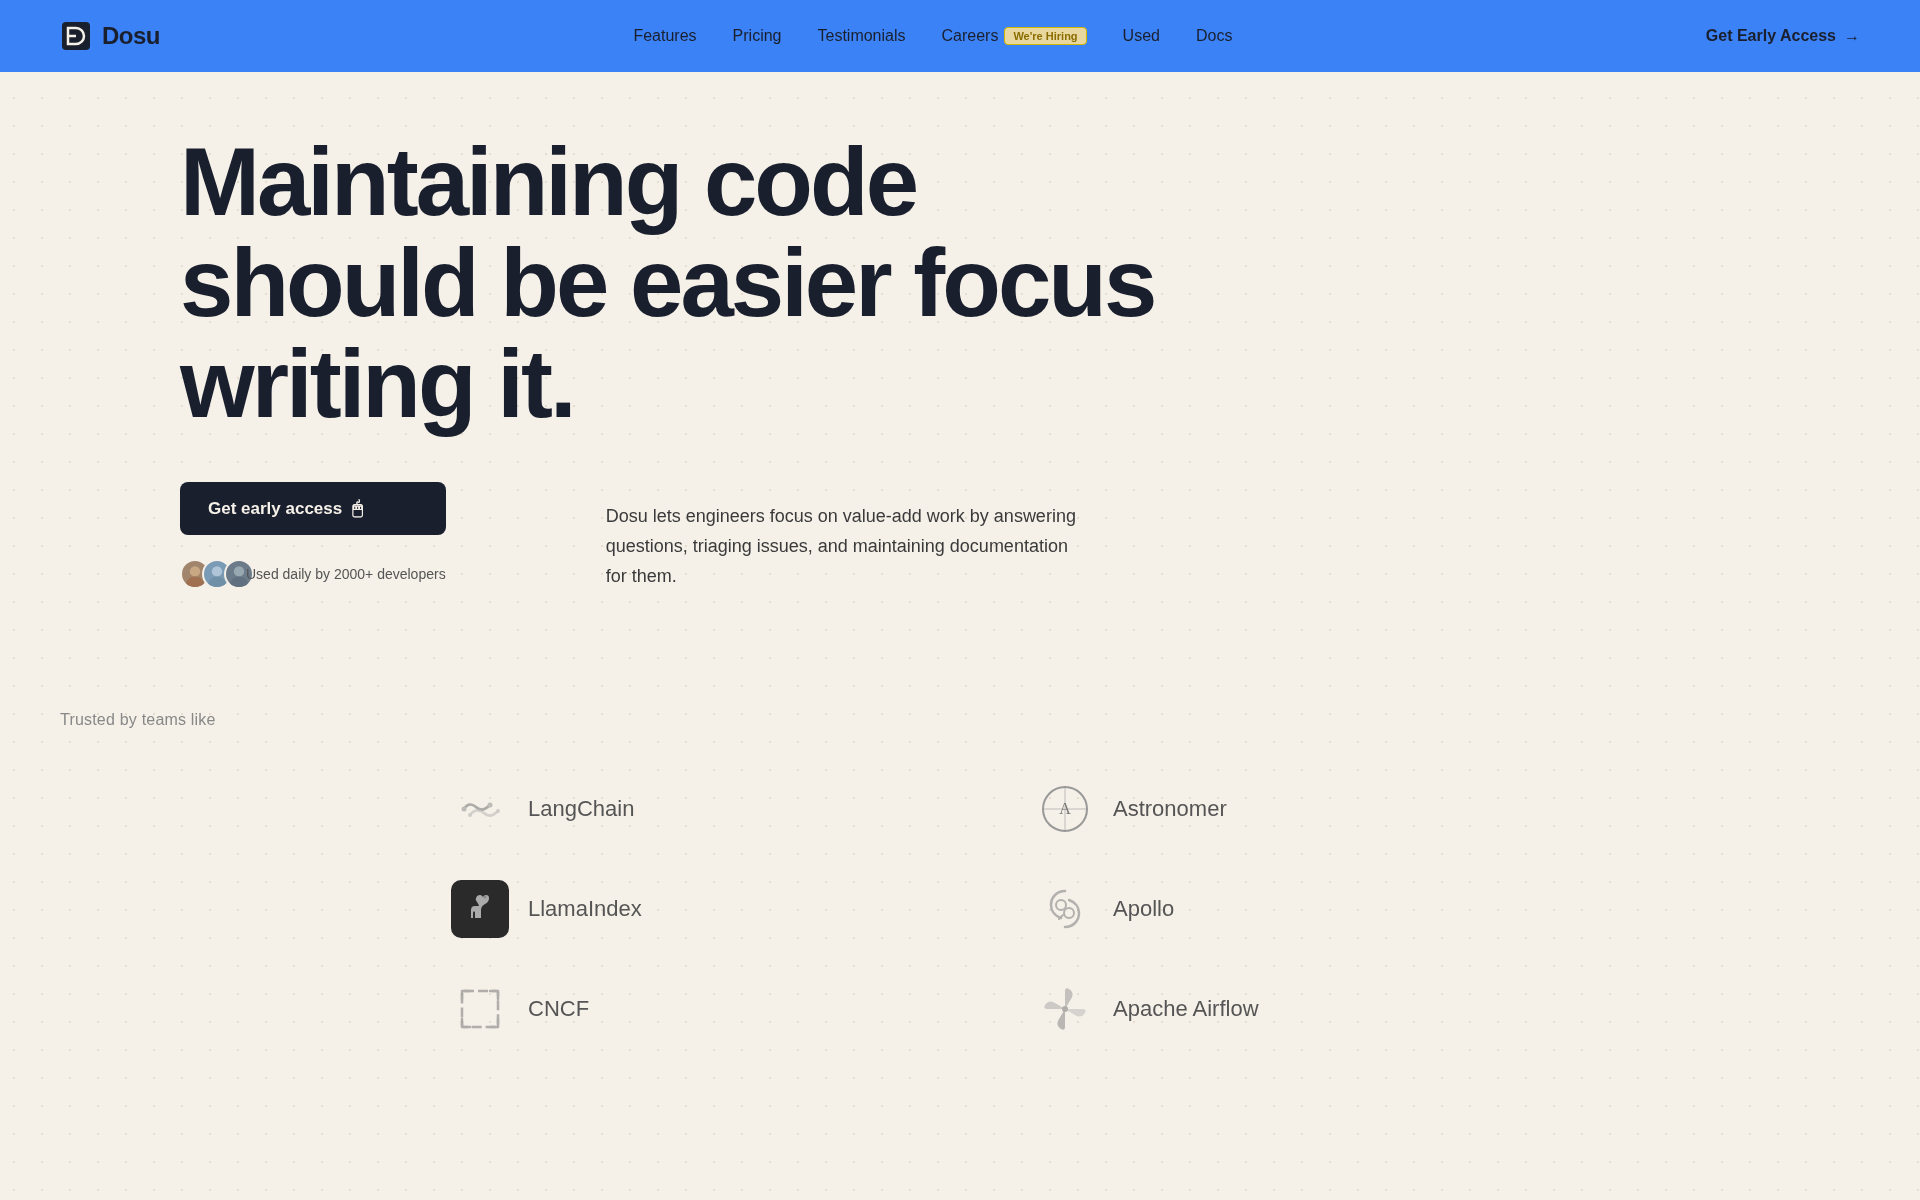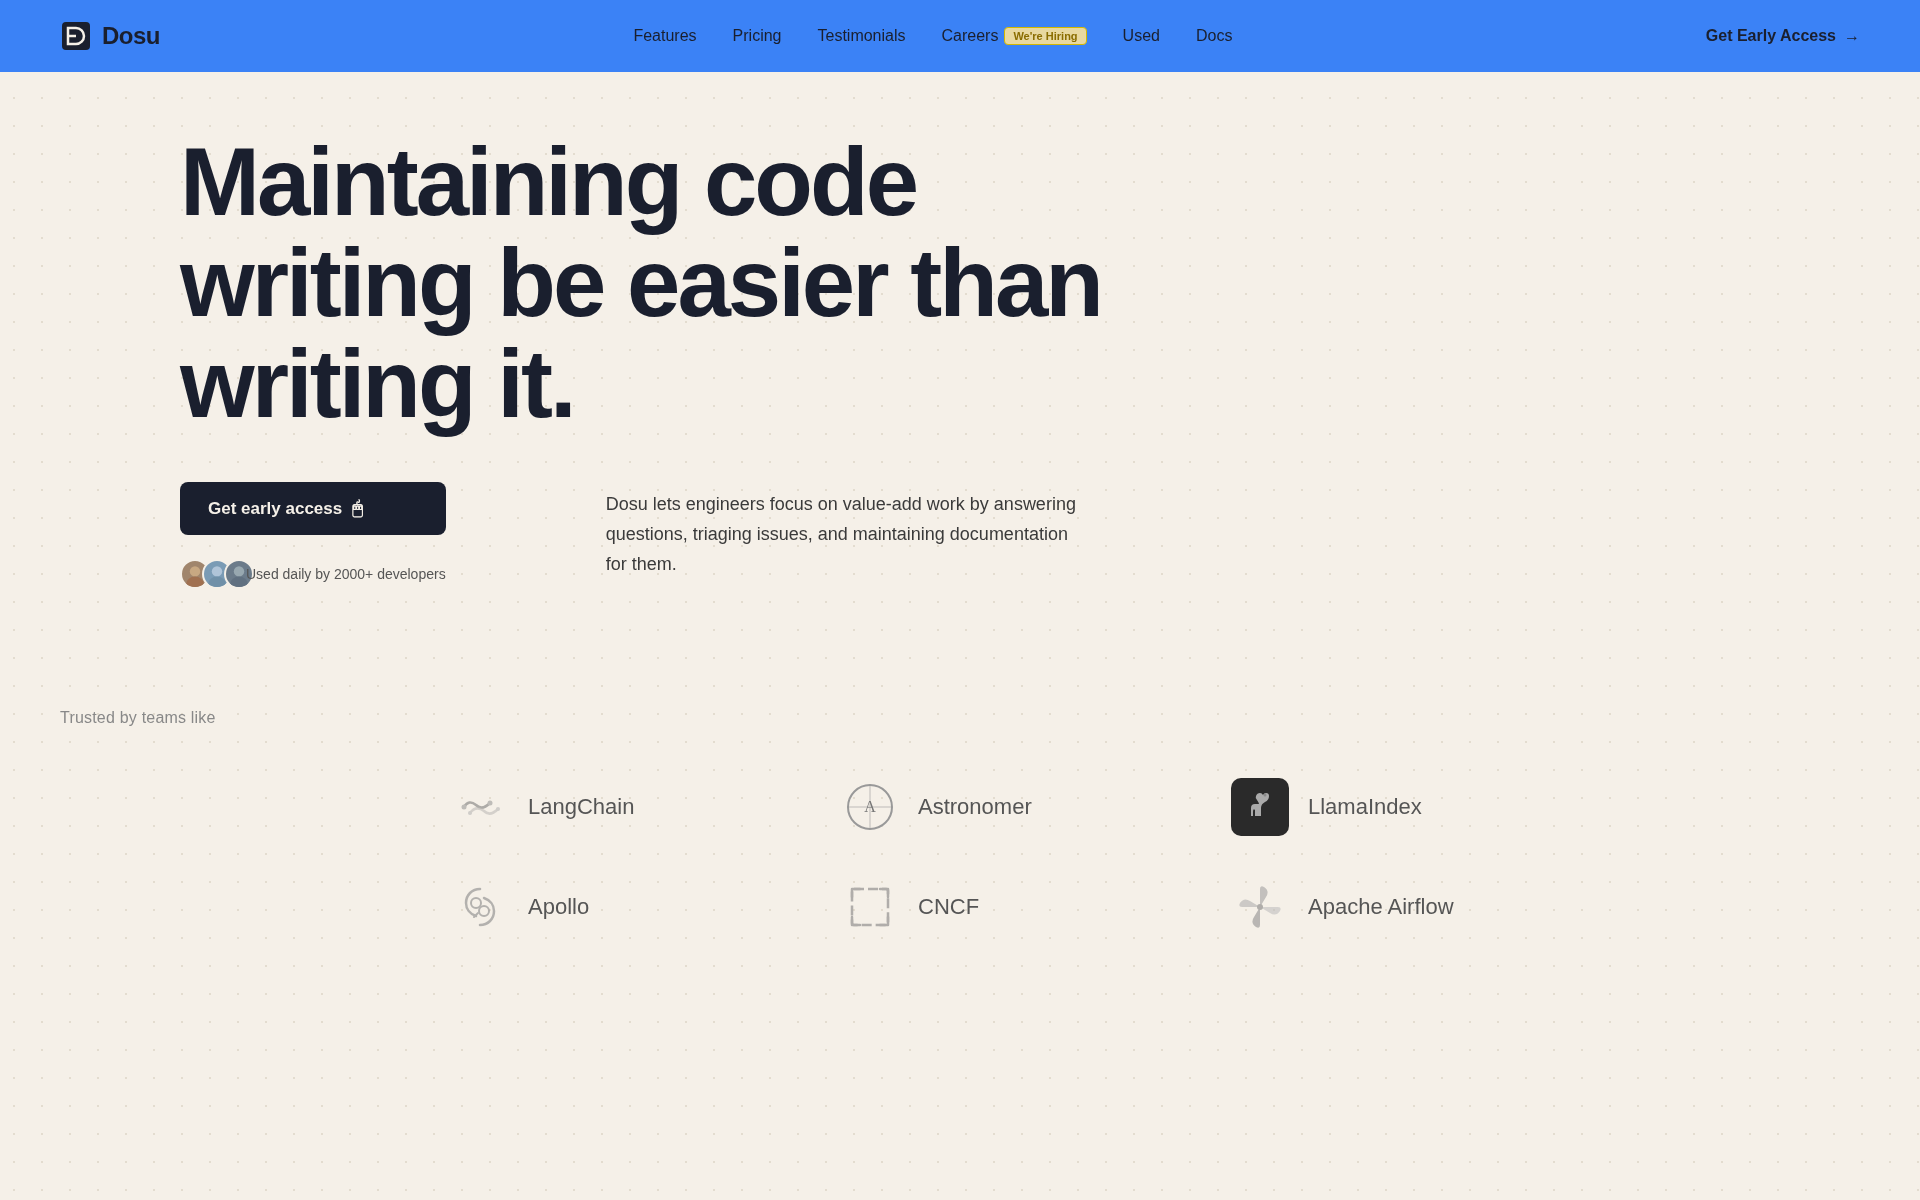--- a/index.html
+++ b/index.html
@@ -183,42 +183,42 @@
       font-size: 14px;
       color: #555;
       font-weight: 400;
     }
 
     .hero-description {
       font-size: 18px;
       line-height: 1.65;
       color: #3a3a3a;
       max-width: 480px;
-      margin-top: 8px;
+      margin-top: 20px;
     }
 
     
     .trusted-section {
       position: relative;
       z-index: 1;
       text-align: left;
       padding: 80px 60px 60px;
     }
 
     .trusted-label {
       font-size: 16px;
       color: #888;
       font-weight: 400;
       margin-bottom: 50px;
       letter-spacing: 0.2px;
     }
 
     .companies-grid {
       display: grid;
-      grid-template-columns: repeat(3, 1fr);
+      grid-template-columns: repeat(2, 1fr);
       gap: 40px 70px;
       max-width: 1100px;
       margin: 0 auto;
       align-items: center;
     }
 
     .company-item {
       display: flex;
       align-items: center;
       gap: 18px;
@@ -285,21 +285,21 @@
     <li><a href="#">Docs</a></li>
   </ul>
 
   <a href="#" class="nav-cta">
     <span>Get Early Access</span>
     <span>→</span>
   </a>
 </nav>
 
 <section class="hero">
-  <h1 class="hero-headline">Maintaining code writing be easier than writing it.</h1>
+  <h1 class="hero-headline">Maintaining code should be easier focus writing it.</h1>
 
   <div class="hero-bottom">
     <div class="hero-left">
       <a href="#" class="cta-button">
         <span>Get early access</span>
         <span class="cta-icon">🖱</span>
       </a>
       <div class="social-proof">
         <div class="avatars">
           <div class="avatar">

